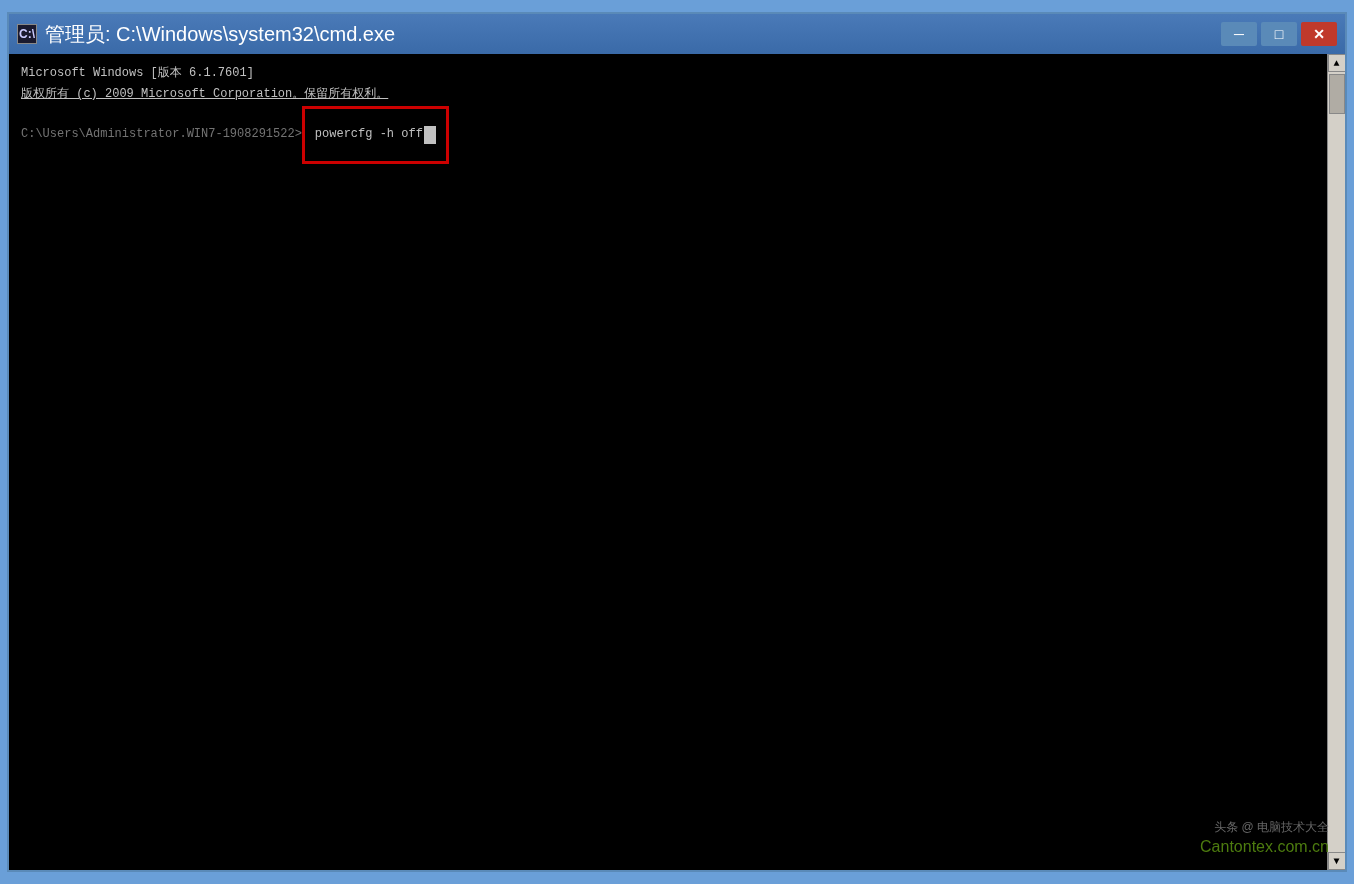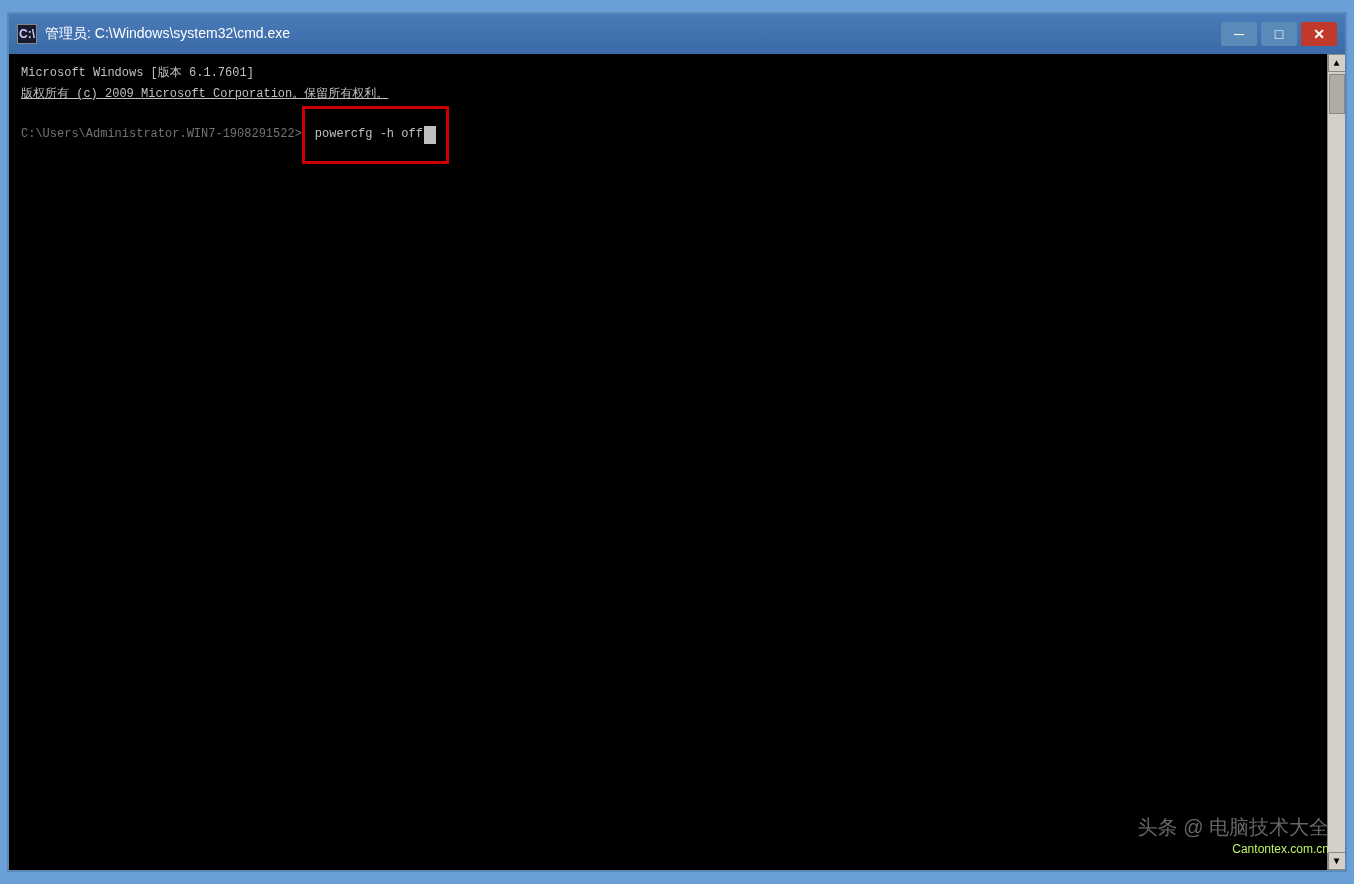--- a/index.html
+++ b/index.html
@@ -51,21 +51,21 @@
 
     .titlebar-icon span {
       color: #ccccff;
       font-size: 12px;
       font-weight: bold;
       font-family: sans-serif;
     }
 
     .titlebar-title {
       color: white;
-      font-size: 14px;
+      font-size: 20px;
       font-family: 'Microsoft YaHei', sans-serif;
       font-weight: normal;
     }
 
     .titlebar-buttons {
       display: flex;
       gap: 4px;
     }
 
     .title-btn {
@@ -188,26 +188,26 @@
       right: 16px;
       color: #555;
       font-family: 'Microsoft YaHei', sans-serif;
       font-size: 14px;
       text-align: right;
       line-height: 1.4;
     }
 
     .watermark-top {
       color: #666;
-      font-size: 20px;
+      font-size: 12px;
     }
 
     .watermark-bottom {
-      color: #bef264;
-      font-size: 12px;
+      color: #4d7c0f;
+      font-size: 16px;
     }
   </style>
 </head>
 <body>
 
 <div class="window">
 
   <div class="titlebar">
     <div class="titlebar-left">
       <div class="titlebar-icon">

